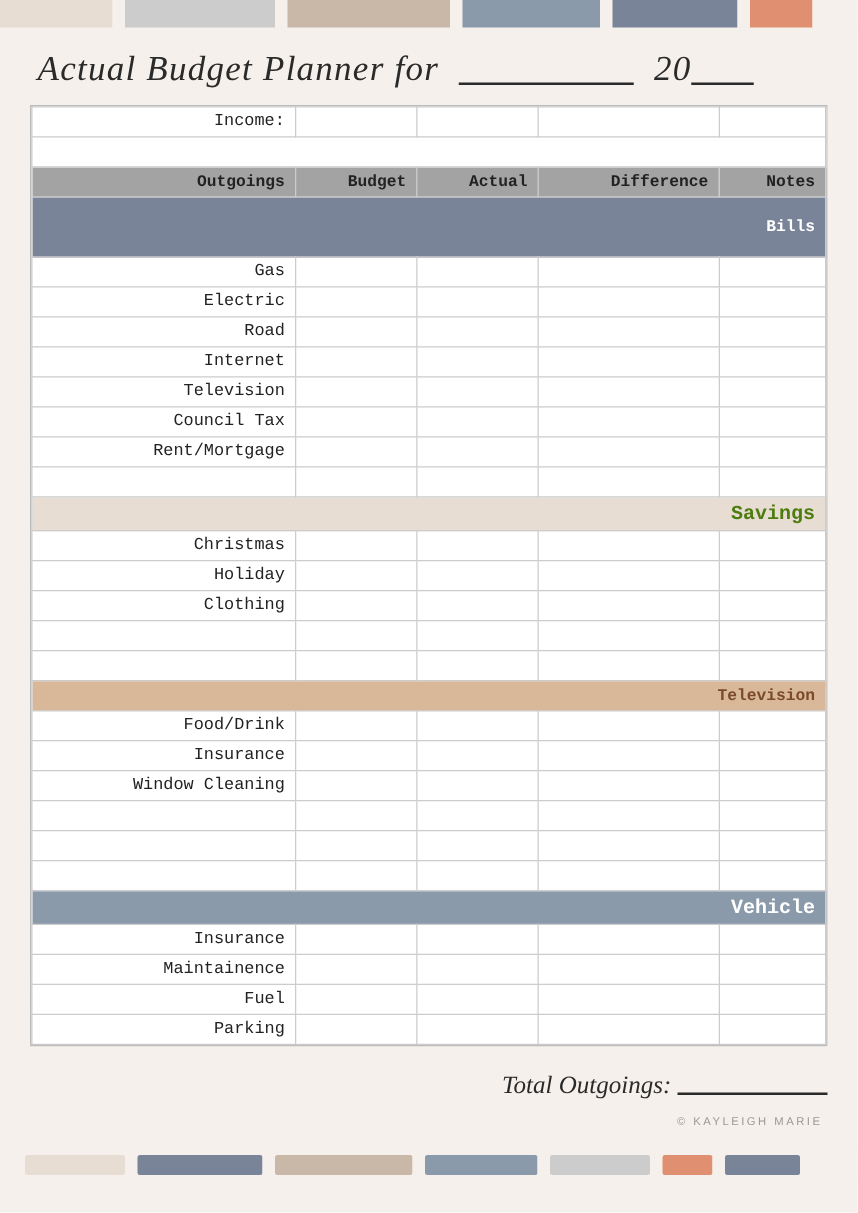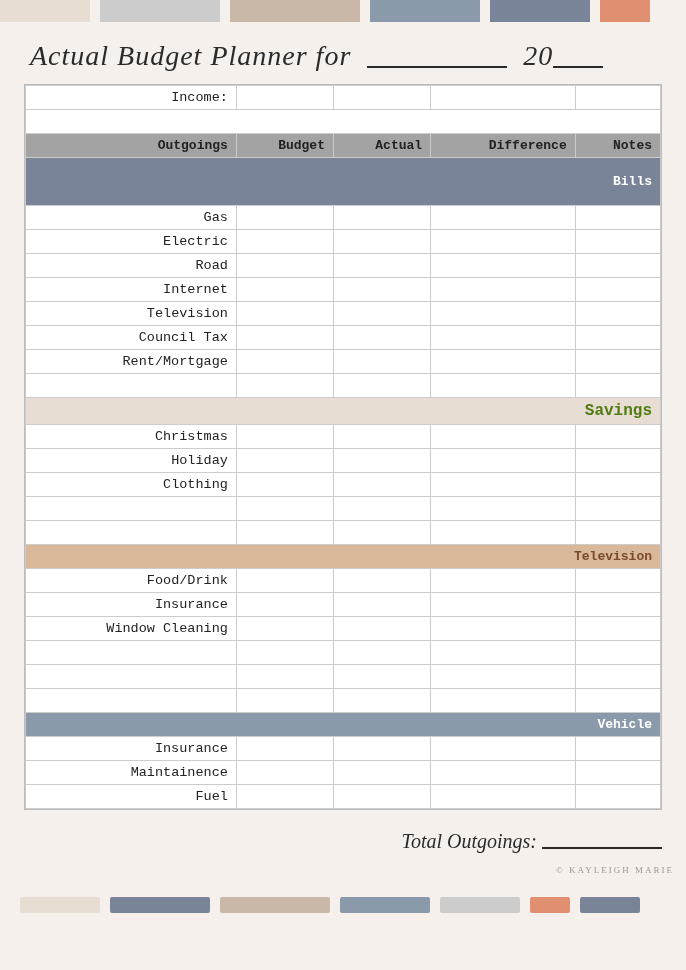--- a/index.html
+++ b/index.html
@@ -101,21 +101,21 @@
       color: #7a4a2a;
       font-weight: bold;
       font-size: 13px;
       padding: 4px 8px;
     }
 
     .section-vehicle td {
       background: #8a9aaa;
       color: #fff;
       font-weight: bold;
-      font-size: 13px;
+      font-size: 16px;
       padding: 4px 8px;
     }
 
     .row-empty td {
       background: #fff;
       height: 24px;
     }
 
     .total-area {
       text-align: right;
@@ -129,24 +129,24 @@
     .total-area span.line {
       display: inline-block;
       border-bottom: 2px solid #2a2a2a;
       width: 110px;
       vertical-align: bottom;
       margin-bottom: 4px;
     }
 
     .copyright {
       text-align: right;
-      padding-right: 12px;
+      padding-right: 28px;
       font-size: 9px;
       color: #999;
-      font-family: Liberation Serif, serif;
+      font-family: Liberation Sans, sans-serif;
       letter-spacing: 2px;
       text-transform: uppercase;
       margin-bottom: 19px;
     }
   </style>
 </head>
 <body>
 
 <div class="top-bar" id="top-bar">
     <div class="seg" style="background: rgb(232, 221, 211); width: 90px;"></div>
@@ -354,20 +354,27 @@
           <td></td>
           <td></td>
         </tr>
     <tr>
           <td>Fuel</td>
           <td></td>
           <td></td>
           <td></td>
           <td></td>
         </tr>
+    <tr>
+          <td>Parking</td>
+          <td></td>
+          <td></td>
+          <td></td>
+          <td></td>
+        </tr>
   </tbody>
     </table>
 </div>
 
 <div class="total-area">
   <span>Total Outgoings:</span>
   <span class="line" style="width:120px"></span>
 </div>
 
 <div class="copyright">

